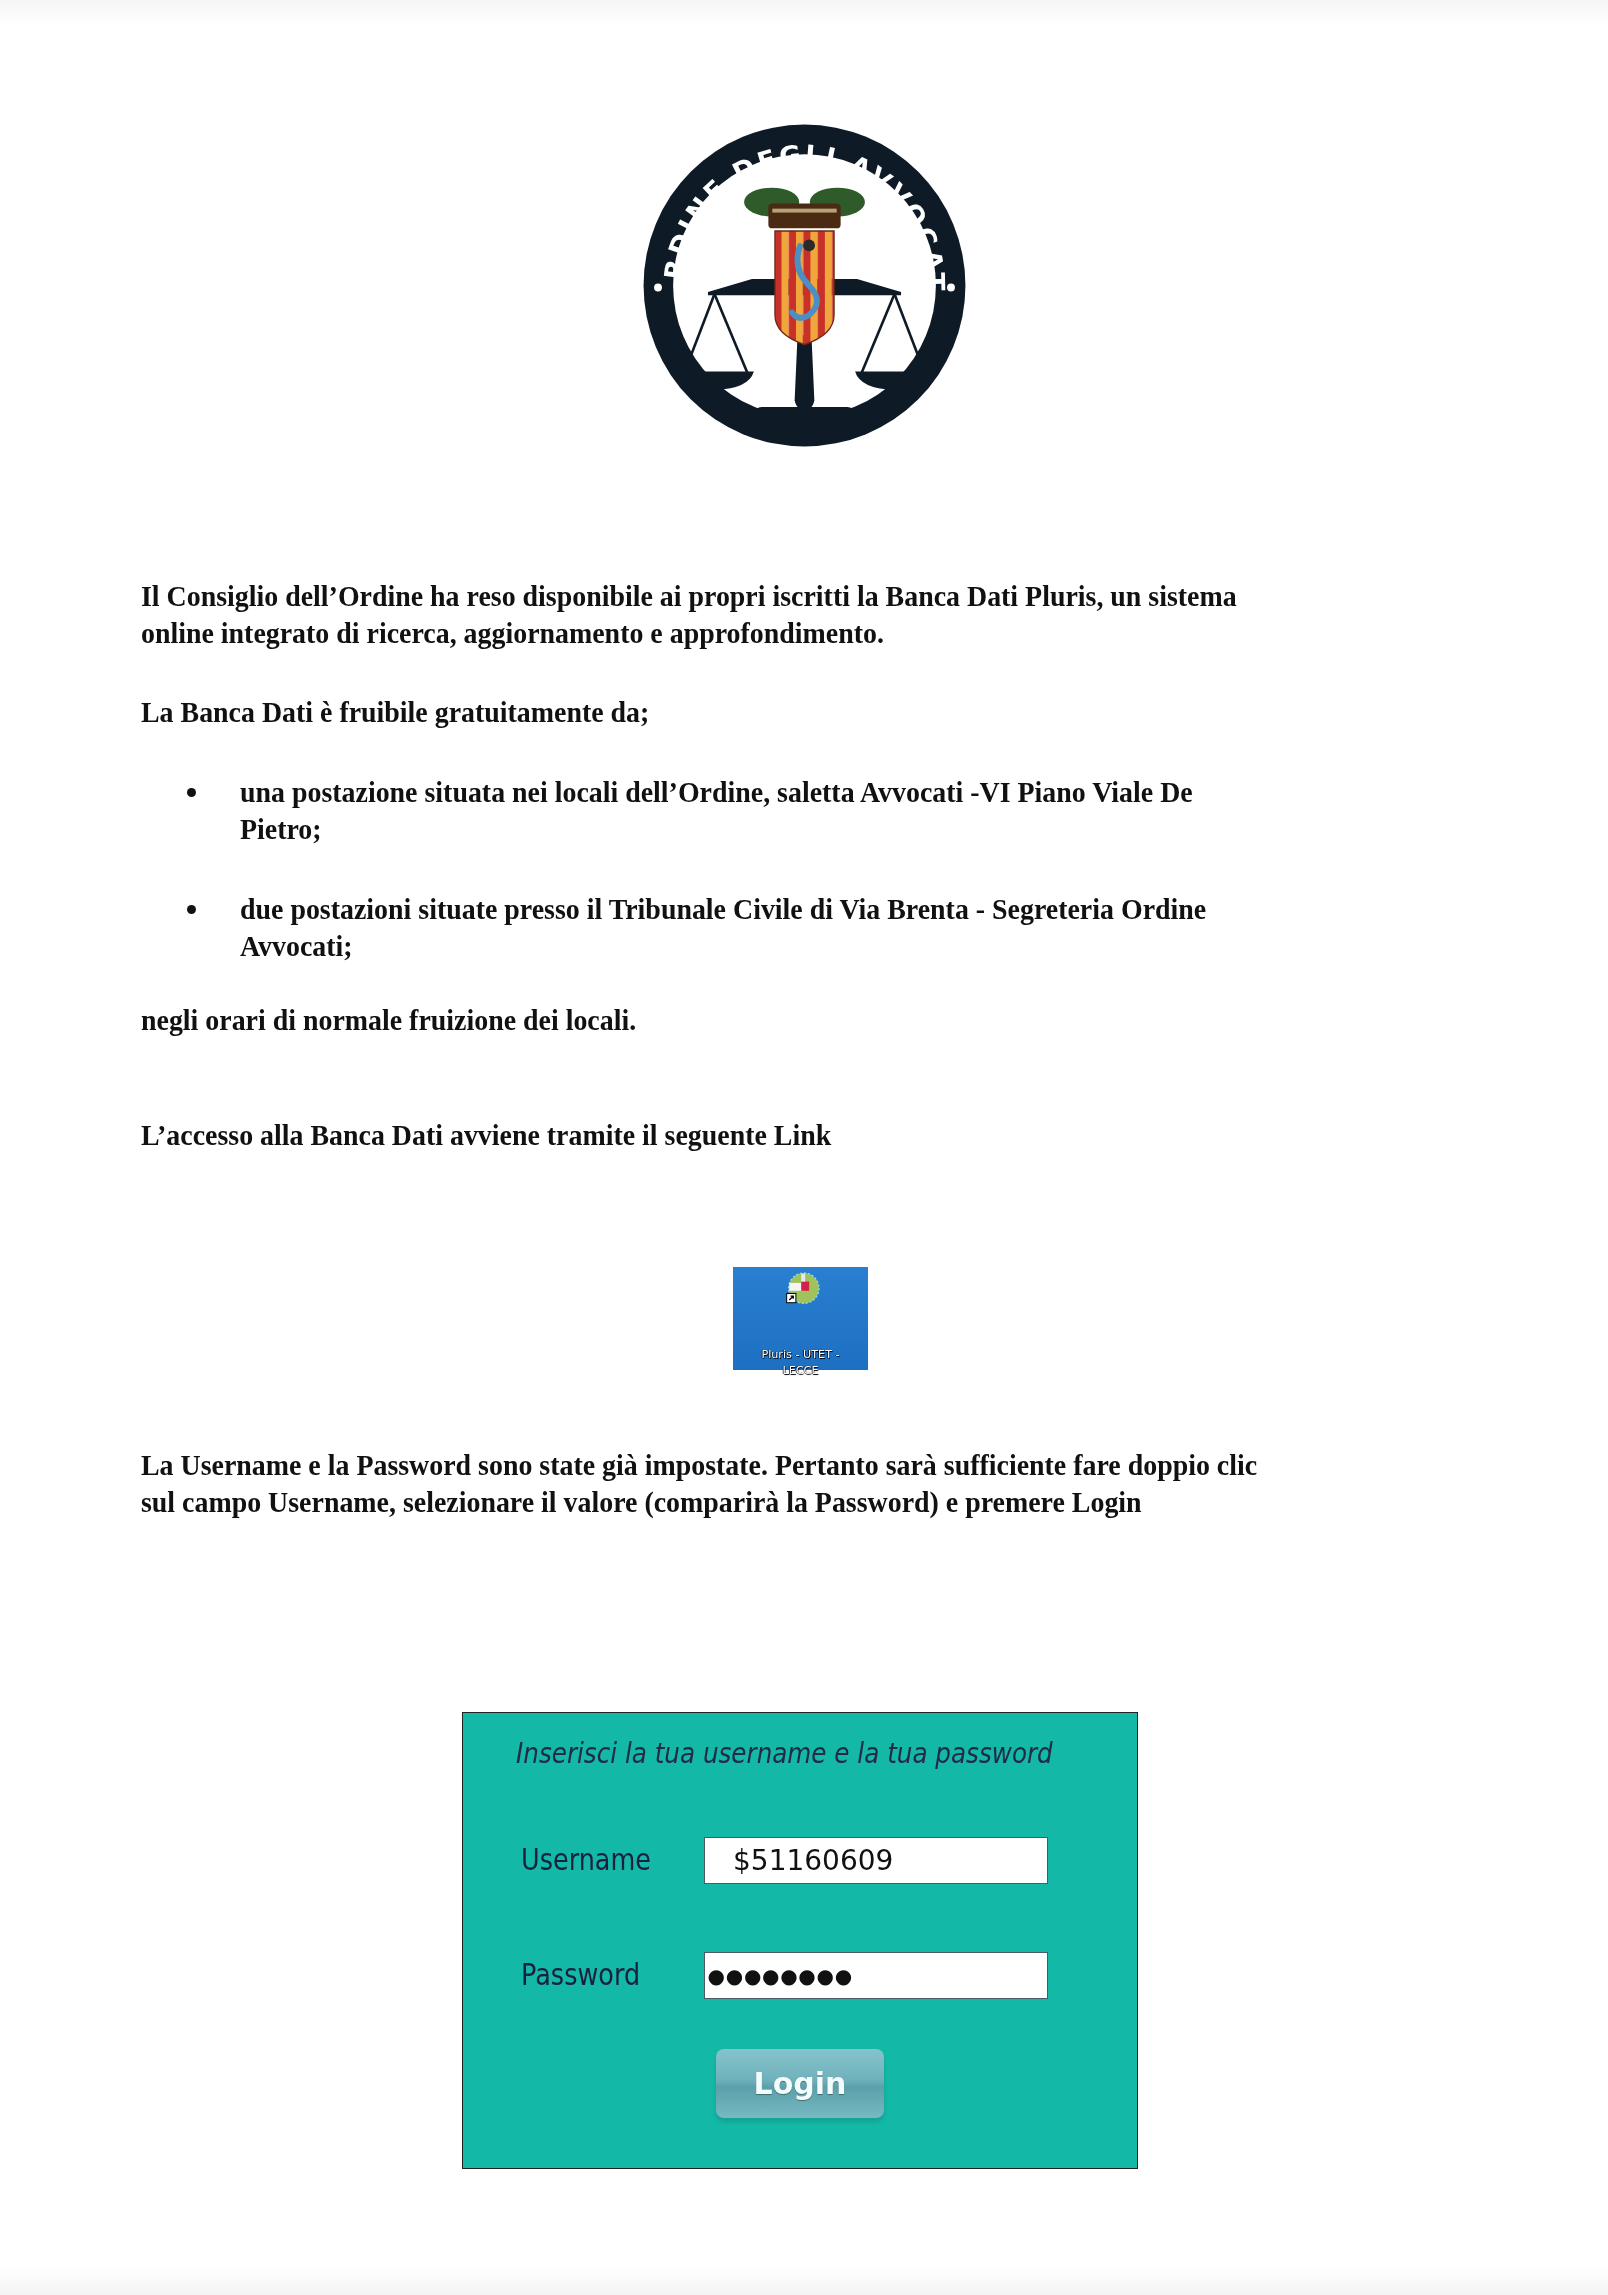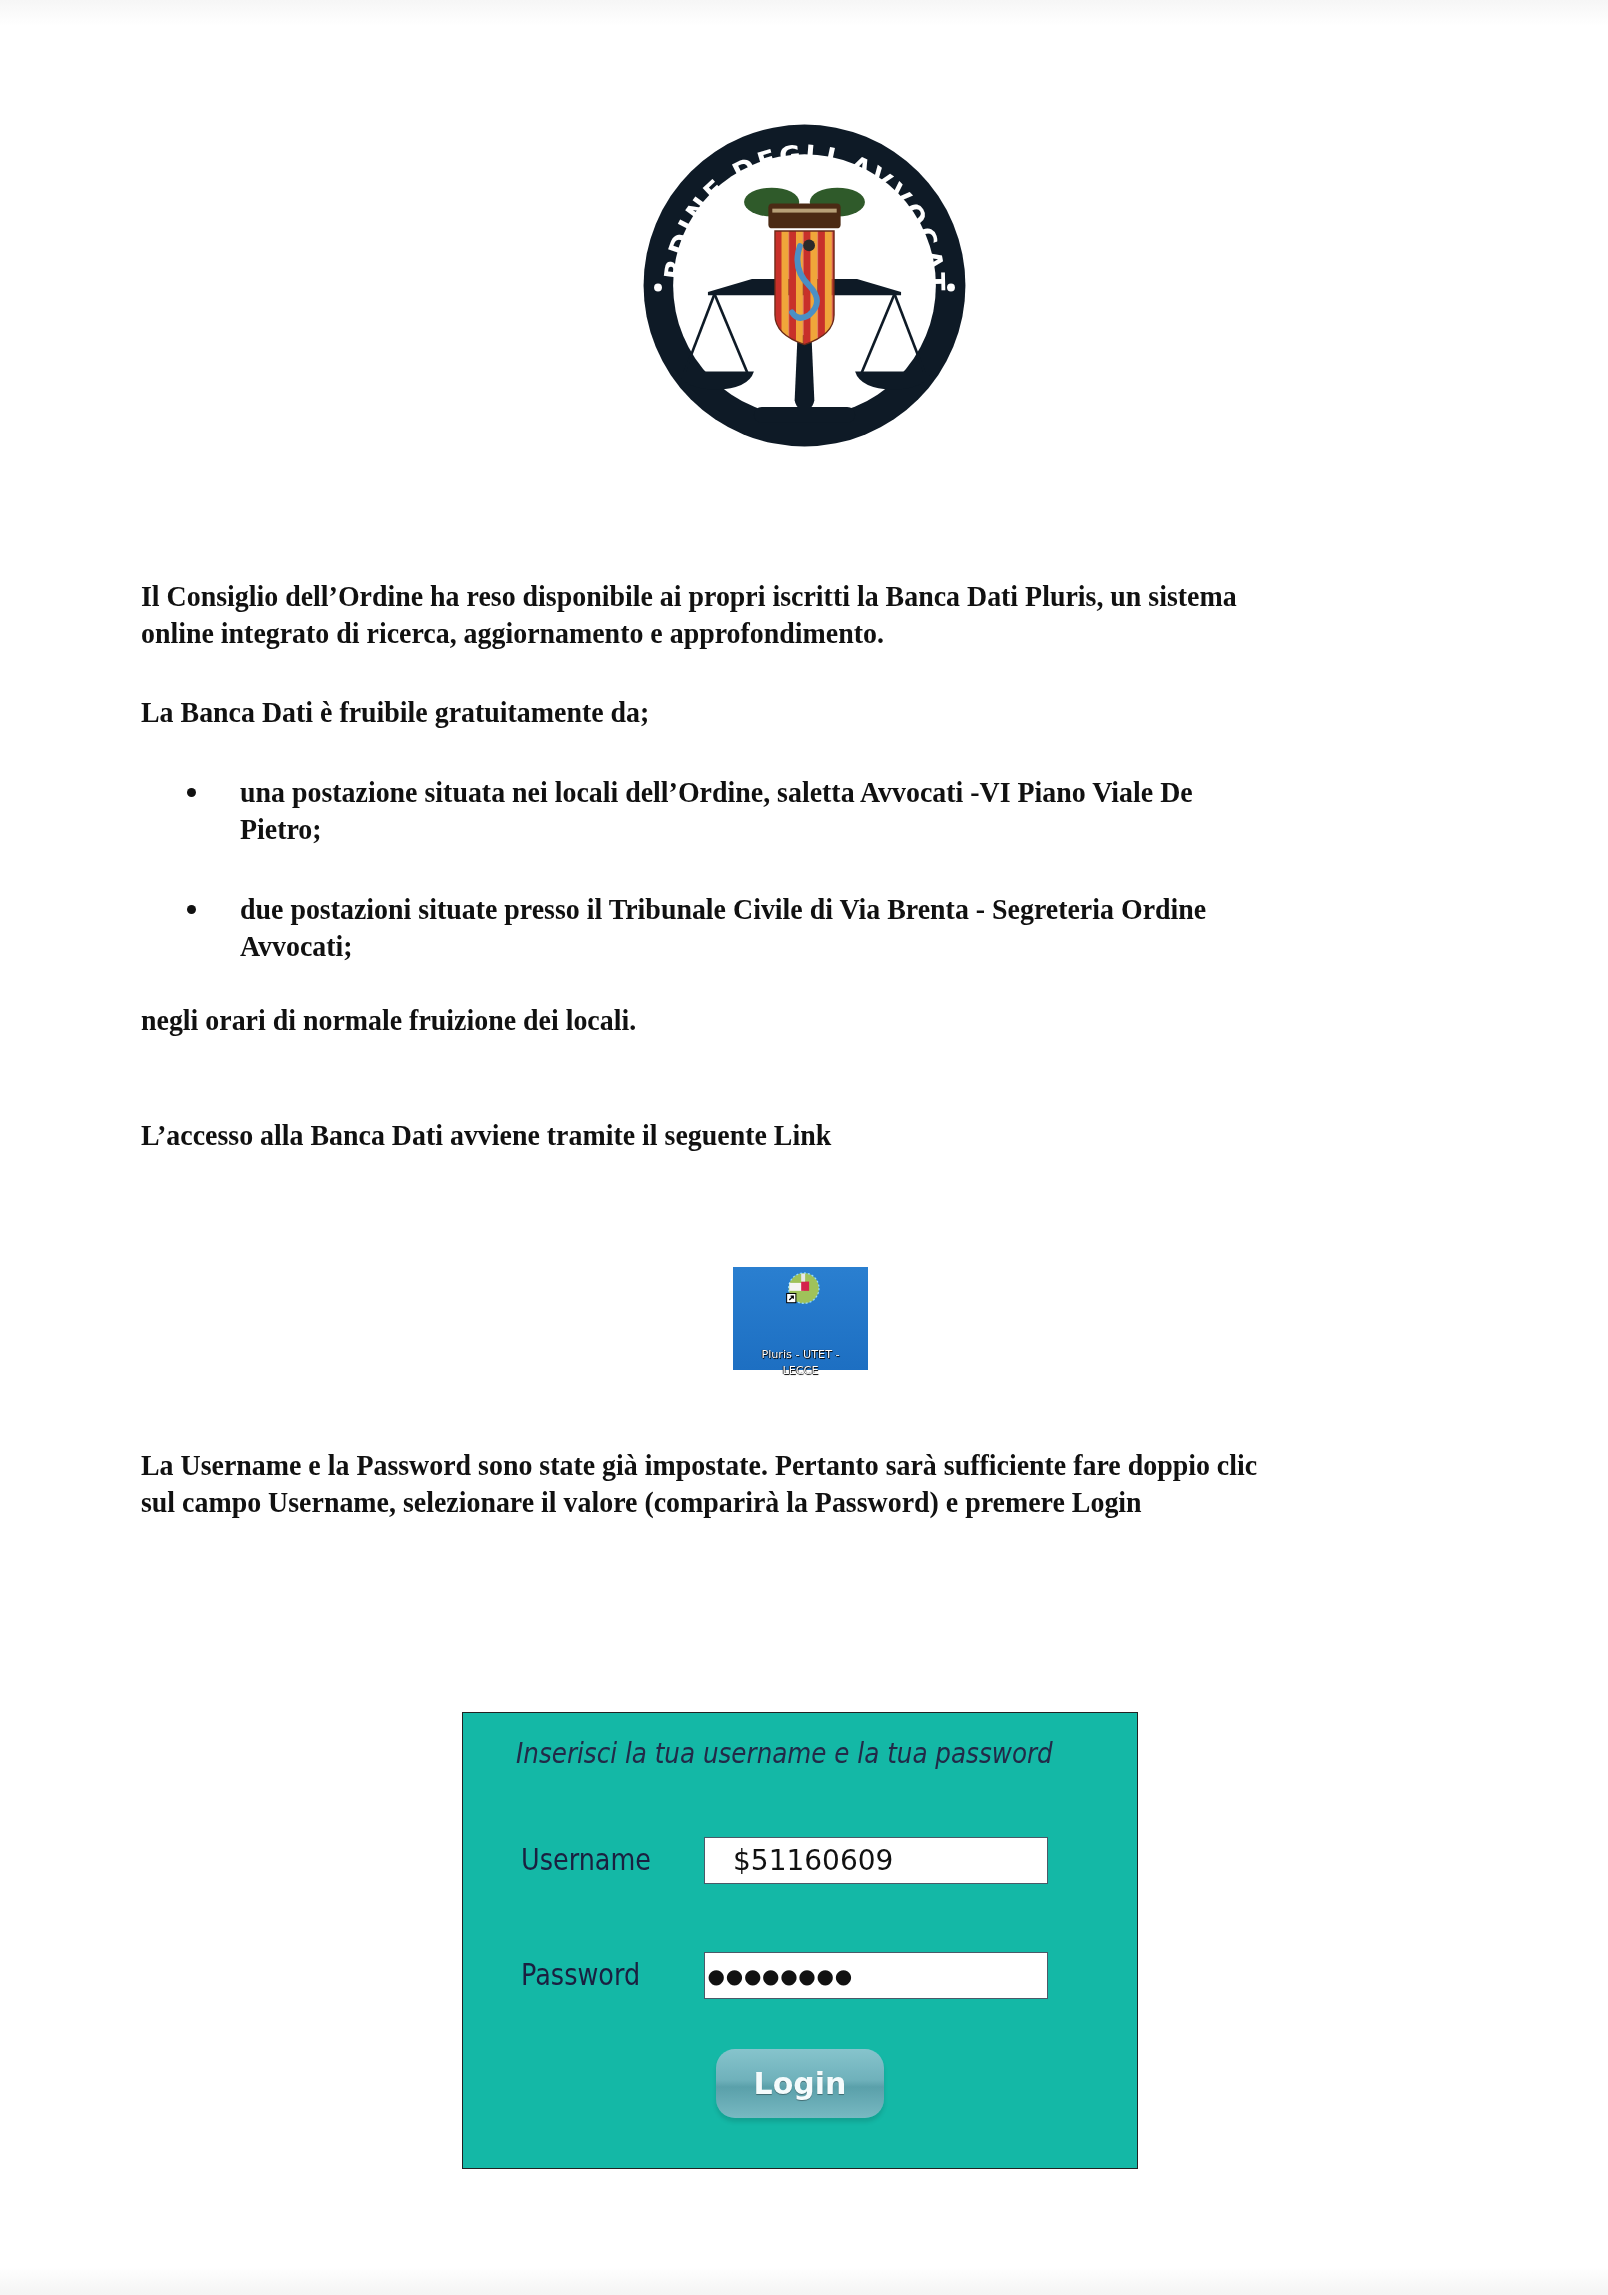--- a/index.html
+++ b/index.html
@@ -67,21 +67,21 @@
     }
     .field-input {
       position: absolute; left: 241px; width: 344px; height: 47px;
       border: 1.3px solid #4a5a68; box-sizing: border-box; background: #fff;
       font-family: "DejaVu Sans", sans-serif; font-size: 28px; color: #111;
       padding: 4px 2.6px; outline: none;
     }
     .field-input.pw { font-size: 20px; letter-spacing: 0.7px; }
     .login-btn {
       position: absolute; left: 253px; top: 336px; width: 168px; height: 69px;
-      border-radius: 19px; border: none;
+      border-radius: 8px; border: none;
       background: linear-gradient(180deg, #86c4cc 0%, #6fb1bb 45%, #5aa0aa 55%, #78b9c2 100%);
       box-shadow: 0 4px 4px rgba(0,0,0,0.12);
       font-family: "DejaVu Sans", sans-serif; font-weight: bold; font-size: 30px; color: #f4fbfc;
       text-shadow: 0 0.7px 0.7px rgba(0,0,0,0.35);
       cursor: pointer;
     }
   </style>
 </head>
 <body>
 

